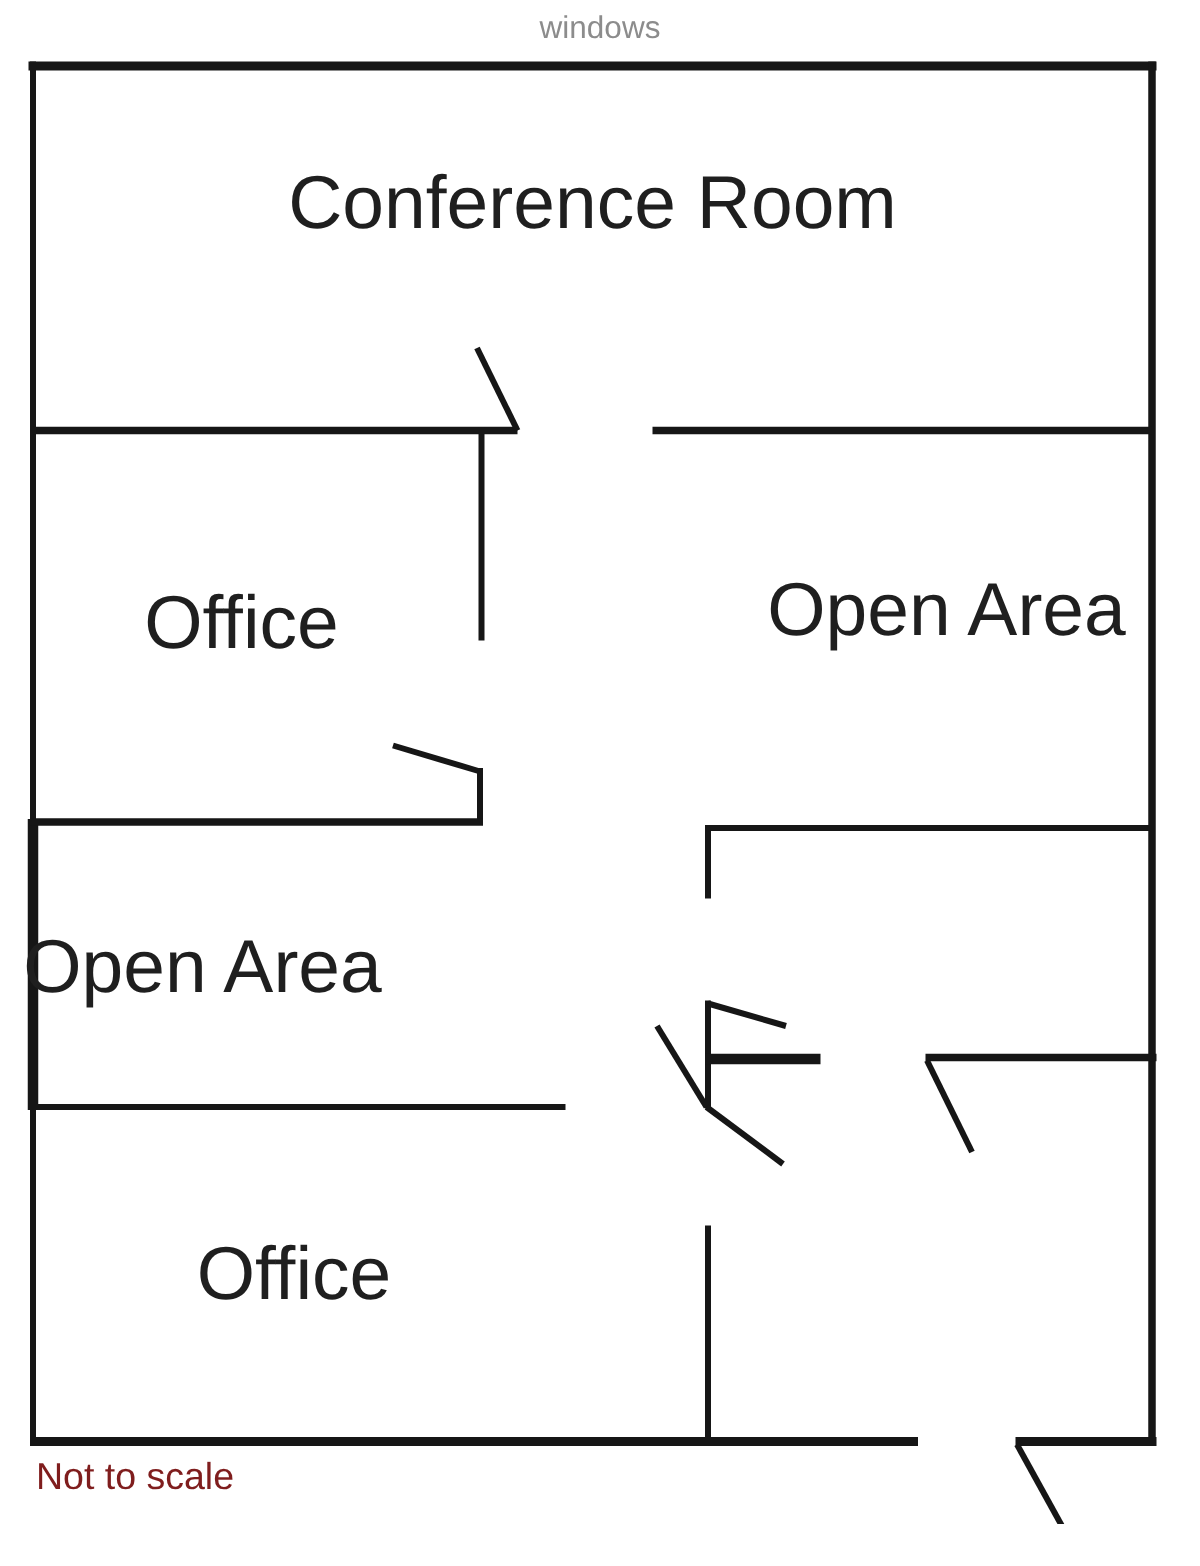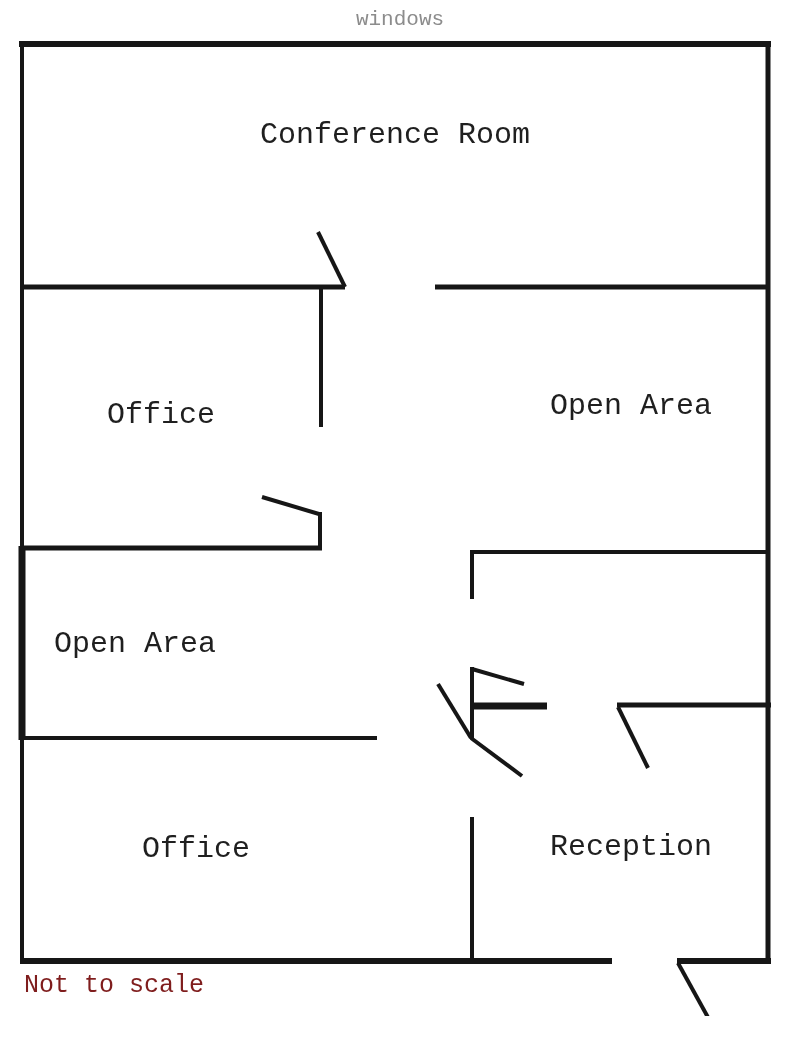--- a/index.html
+++ b/index.html
@@ -5,32 +5,32 @@
   html, body {
     margin: 0;
     padding: 0;
     background: #ffffff;
   }
   .plan {
     position: relative;
     width: 800px;
     height: 1016px;
     background: #ffffff;
-    font-family: Liberation Mono, monospace;
+    font-family: Liberation Sans, sans-serif;
     overflow: hidden;
   }
   .plan svg {
     position: absolute;
     left: 0;
     top: 0;
   }
   .room-label {
     position: absolute;
     transform: translate(-50%, -50%);
-    font-size: 30px;
+    font-size: 50px;
     color: #1f1f1f;
     white-space: nowrap;
     letter-spacing: 0px;
   }
   .header-label {
     position: absolute;
     transform: translate(-50%, -50%);
     font-size: 21px;
     color: #8c8c8c;
     white-space: nowrap;
@@ -99,17 +99,16 @@
 
   <div class="room-label" style="left:161px; top:415px;">Office</div>
 
   <div class="room-label" style="left:631px; top:406px;">Open Area</div>
 
 
   <div class="room-label" style="left:135px; top:644px;">Open Area</div>
 
   <div class="room-label" style="left:196px; top:849px;">Office</div>
 
-  <div class="room-label" style="left:631px; top:847px;">Reception</div>
 
   <div class="footnote-label" style="left:24px; top:985px;">Not to scale</div>
 
 </div>
 
 </body></html>

